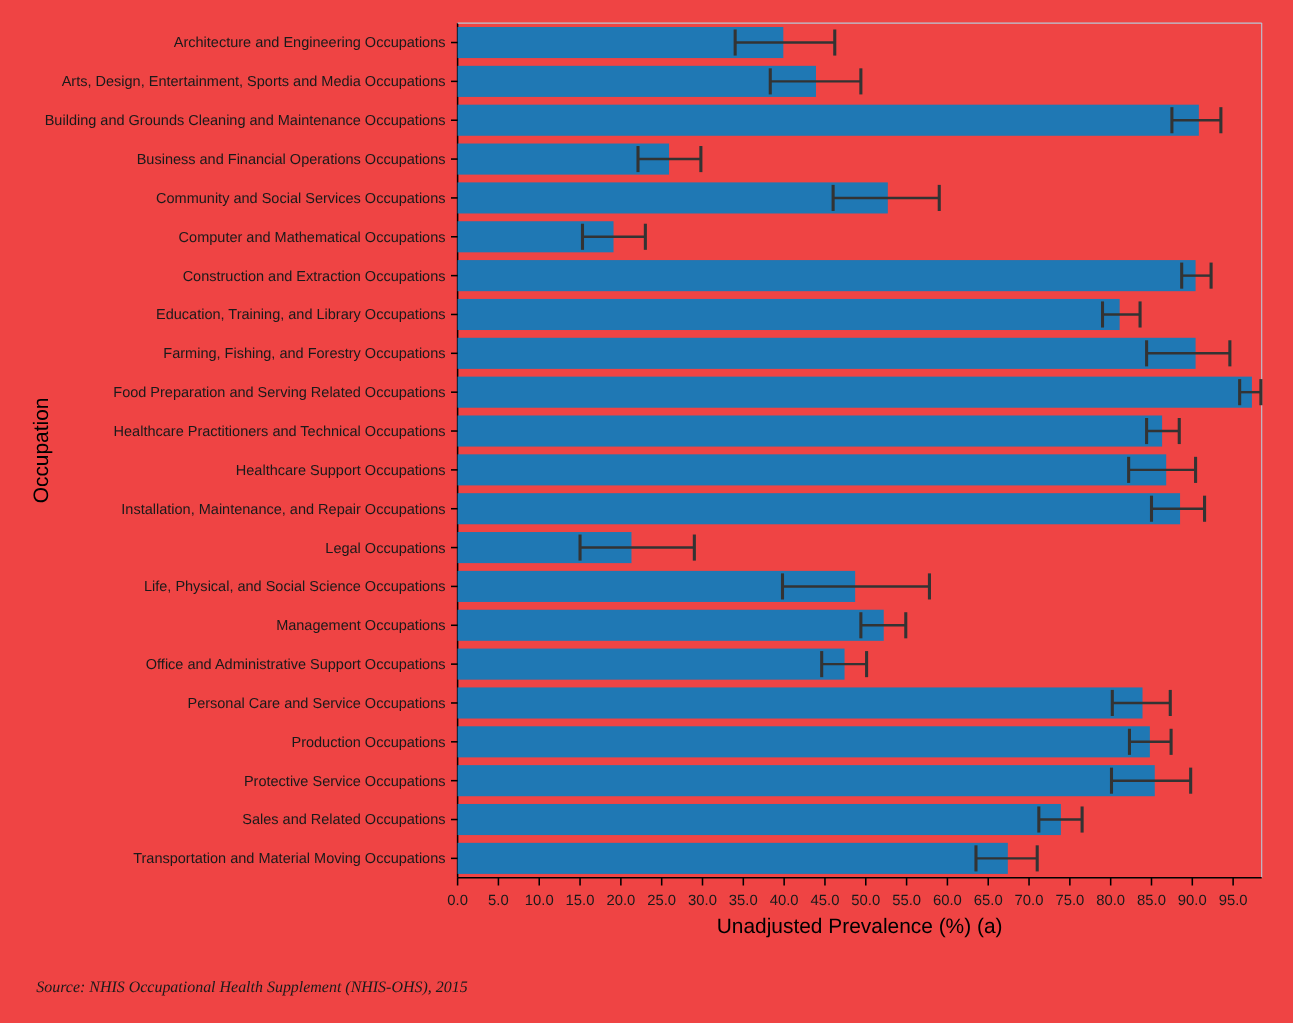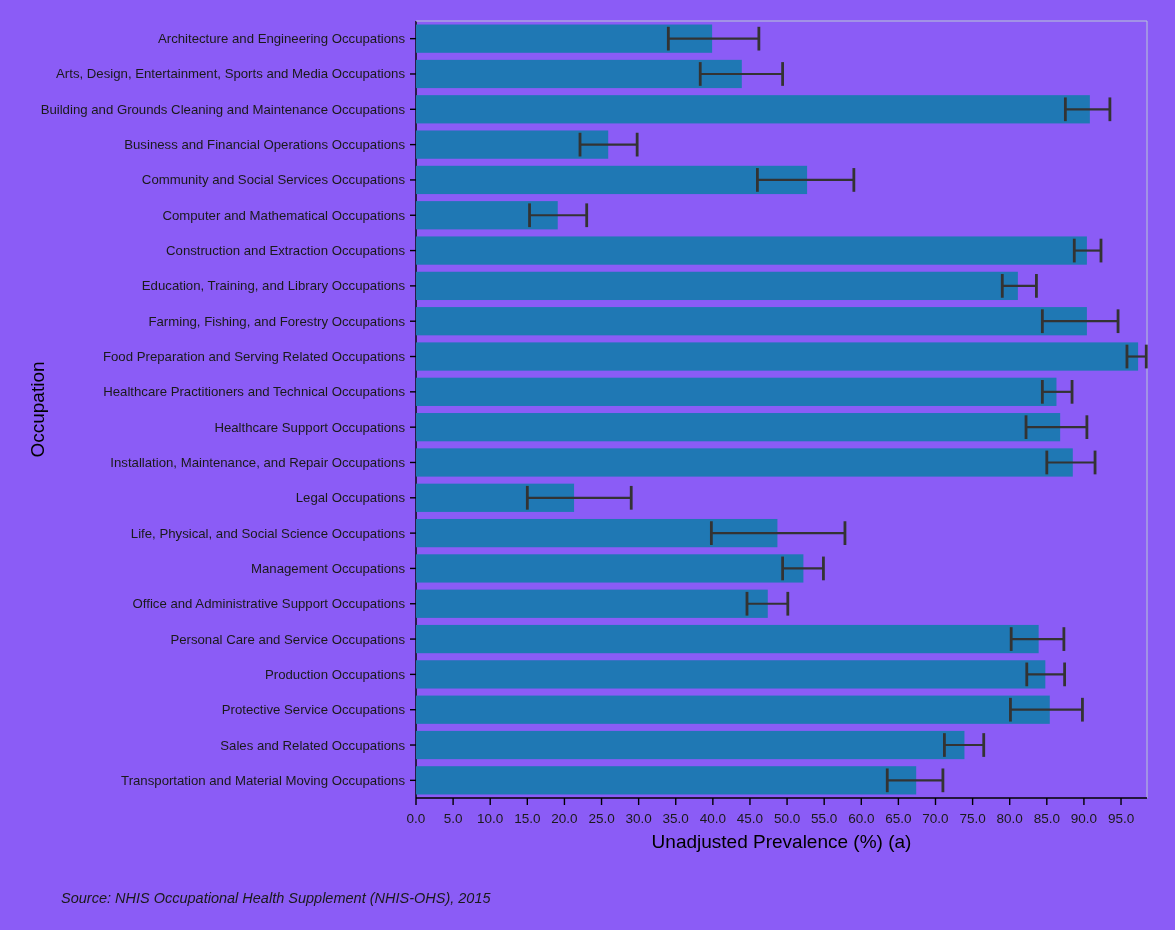--- a/index.html
+++ b/index.html
@@ -5,45 +5,44 @@
   * { box-sizing: border-box; }
   html, body {
     margin: 0; padding: 0;
     background: #ffffff;
     font-family: "Liberation Sans", sans-serif;
   }
   #page {
     position: relative;
     width: 1175px;
     height: 930px;
-    background: #8b5cf6;
+    background: #ef4444;
     overflow: hidden;
   }
   #chart-svg { display: block; }
   .tick-label, .cat-label {
     font-family: "Liberation Sans", sans-serif;
     font-size: 13.5px;
     fill: #1a1a1a;
   }
   .cat-label { font-size: 13.2px; }
   .axis-title {
     font-family: "Liberation Sans", sans-serif;
     font-size: 19px;
     fill: #000000;
   }
   .source-note {
     position: absolute;
     left: 33px;
     top: 890px;
-    font-family: Liberation Sans, sans-serif;
+    font-family: Liberation Serif, serif;
     font-style: italic;
     font-size: 14.5px;
     color: #1a1a1a;
     white-space: nowrap;
-    margin-left: 28px;
   }
 </style>
 </head>
 <body>
 
 <div id="page">
   <svg id="chart-svg" width="1175" height="870">
       <line x1="416" y1="21" x2="416" y2="798" stroke="#000" stroke-width="1.4"></line>
       <line x1="416" y1="21" x2="1147" y2="21" stroke="#b9c7d6" stroke-width="1"></line>
       <line x1="1147" y1="21" x2="1147" y2="798" stroke="#b9c7d6" stroke-width="1"></line>

